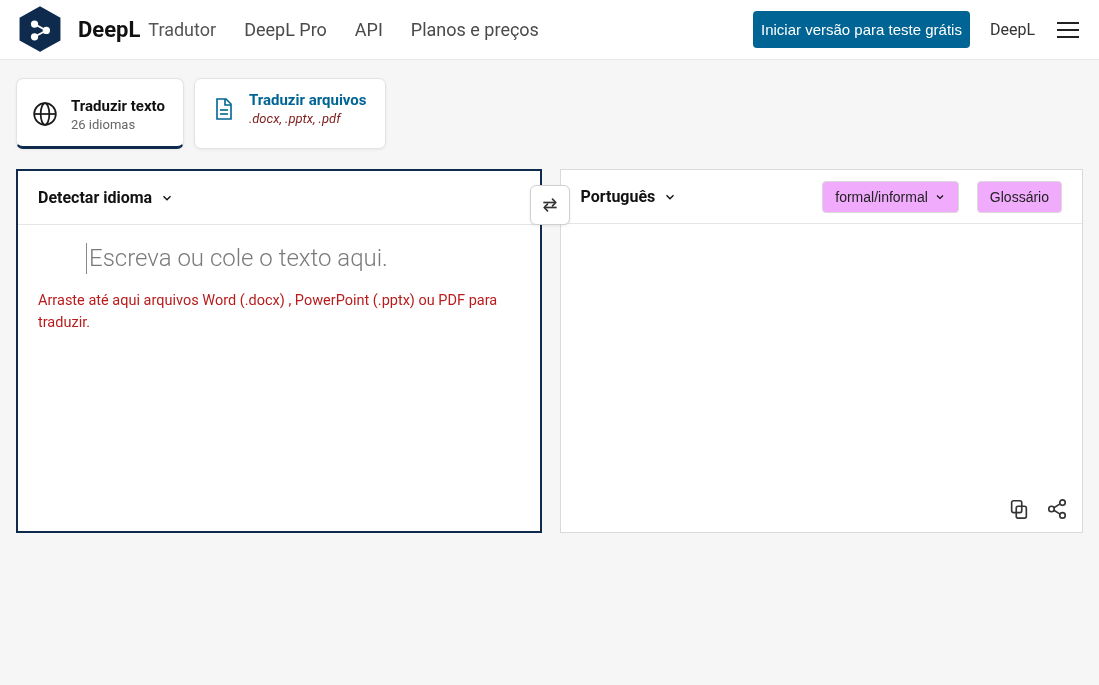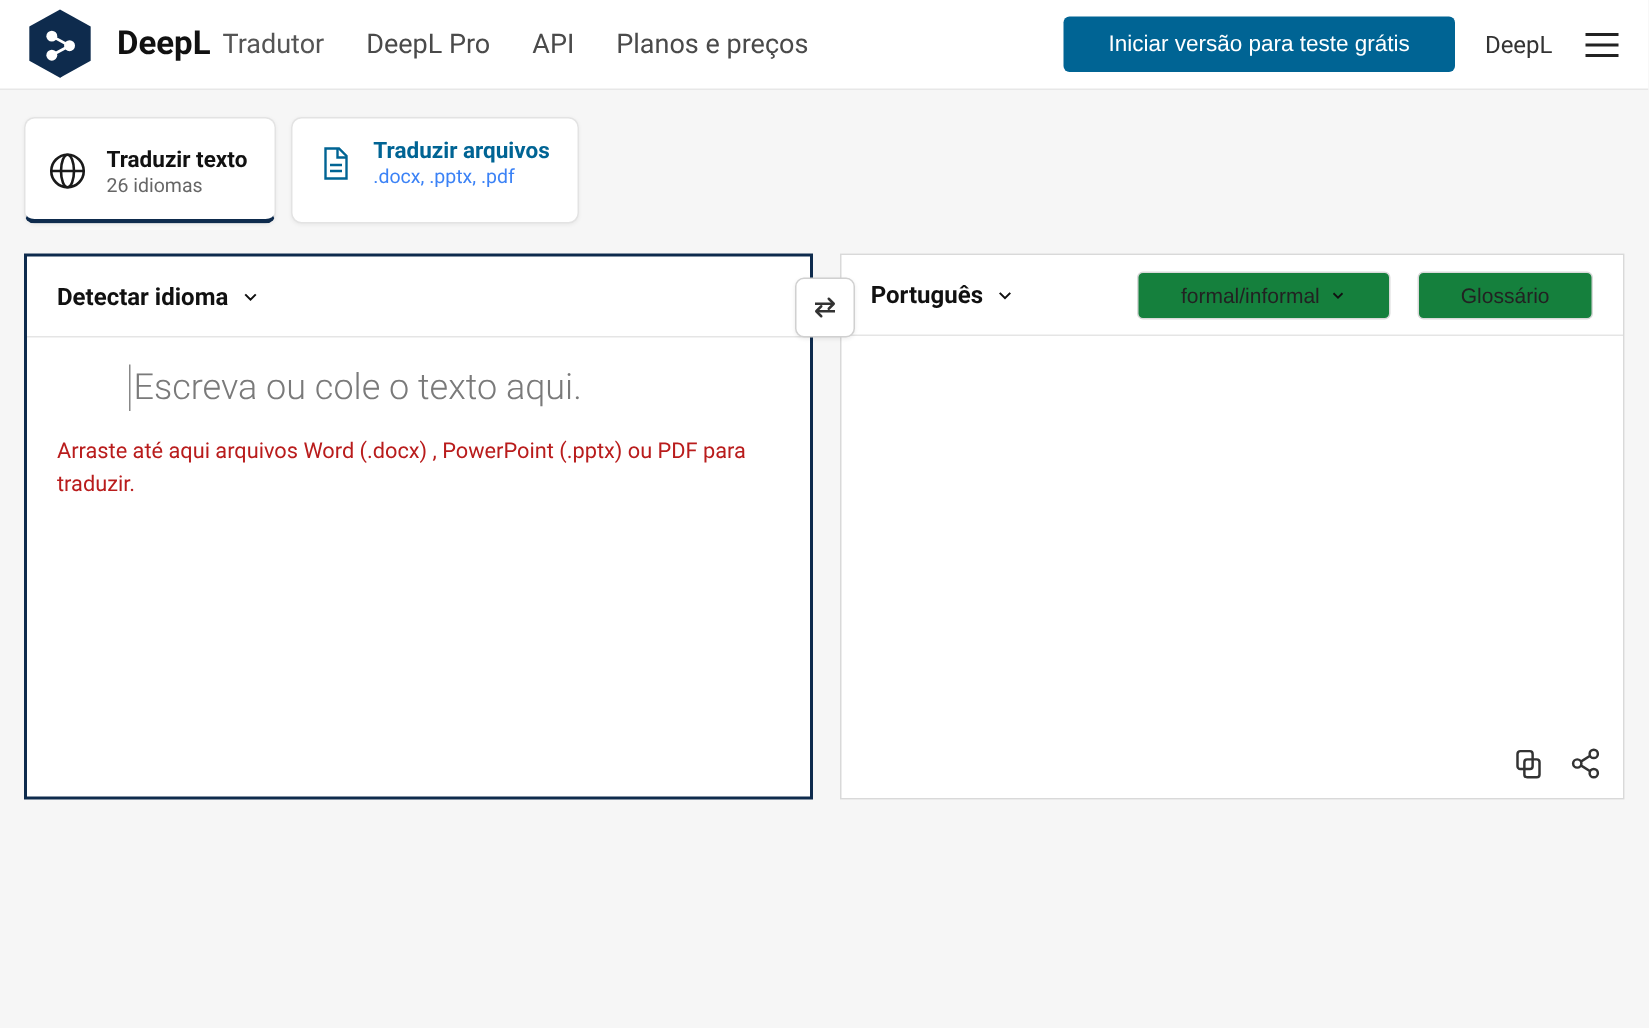--- a/index.html
+++ b/index.html
@@ -44,21 +44,21 @@
     color: #4a4a4a;
     text-decoration: none;
   }
   .nav a.first { color: #555; }
   .spacer { flex: 1; }
   .trial-btn {
     background: #006494;
     color: #fff;
     border: none;
     border-radius: 4px;
-    padding: 10px 30px;
+    padding: 10px 8px;
     font-size: 15px;
     cursor: pointer;
   }
   .login-link {
     margin-left: 20px;
     font-size: 16px;
     color: #333;
     text-decoration: none;
   }
   .menu-icon {
@@ -91,21 +91,21 @@
     border-bottom: 3px solid #0e2b4d;
     padding-bottom: 9px;
   }
   .tab-icon {
     width: 28px; height: 28px;
     display: flex; align-items: center; justify-content: center;
   }
   .tab-text .tab-title { font-size: 15px; font-weight: 700; color: #111; }
   .tab-text .tab-sub { font-size: 13px; color: #666; margin-top: 2px; }
   .tab.file .tab-title { color: #006494; }
-  .tab.file .tab-sub { color: #3b82f6; }
+  .tab.file .tab-sub { color: #7f1d1d; font-style: italic; }
 
   
   .panels {
     display: flex;
     gap: 18px;
     padding: 20px 16px 16px 16px;
     position: relative;
   }
   .panel {
     background: #fff;
@@ -134,24 +134,24 @@
     display: flex;
     align-items: center;
     gap: 8px;
     cursor: pointer;
   }
   .chev-down {
     width: 14px; height: 14px;
   }
   .panel-header .grow { flex: 1; }
   .pill-btn {
-    background: #15803d;
+    background: #f0abfc;
     border: 1px solid #d9d9d9;
     border-radius: 4px;
-    padding: 7px 28px;
+    padding: 7px 12px;
     font-size: 14px;
     color: #222;
     display: flex;
     align-items: center;
     gap: 6px;
     cursor: pointer;
   }
   .panel-body {
     flex: 1;
     padding: 18px 20px;

